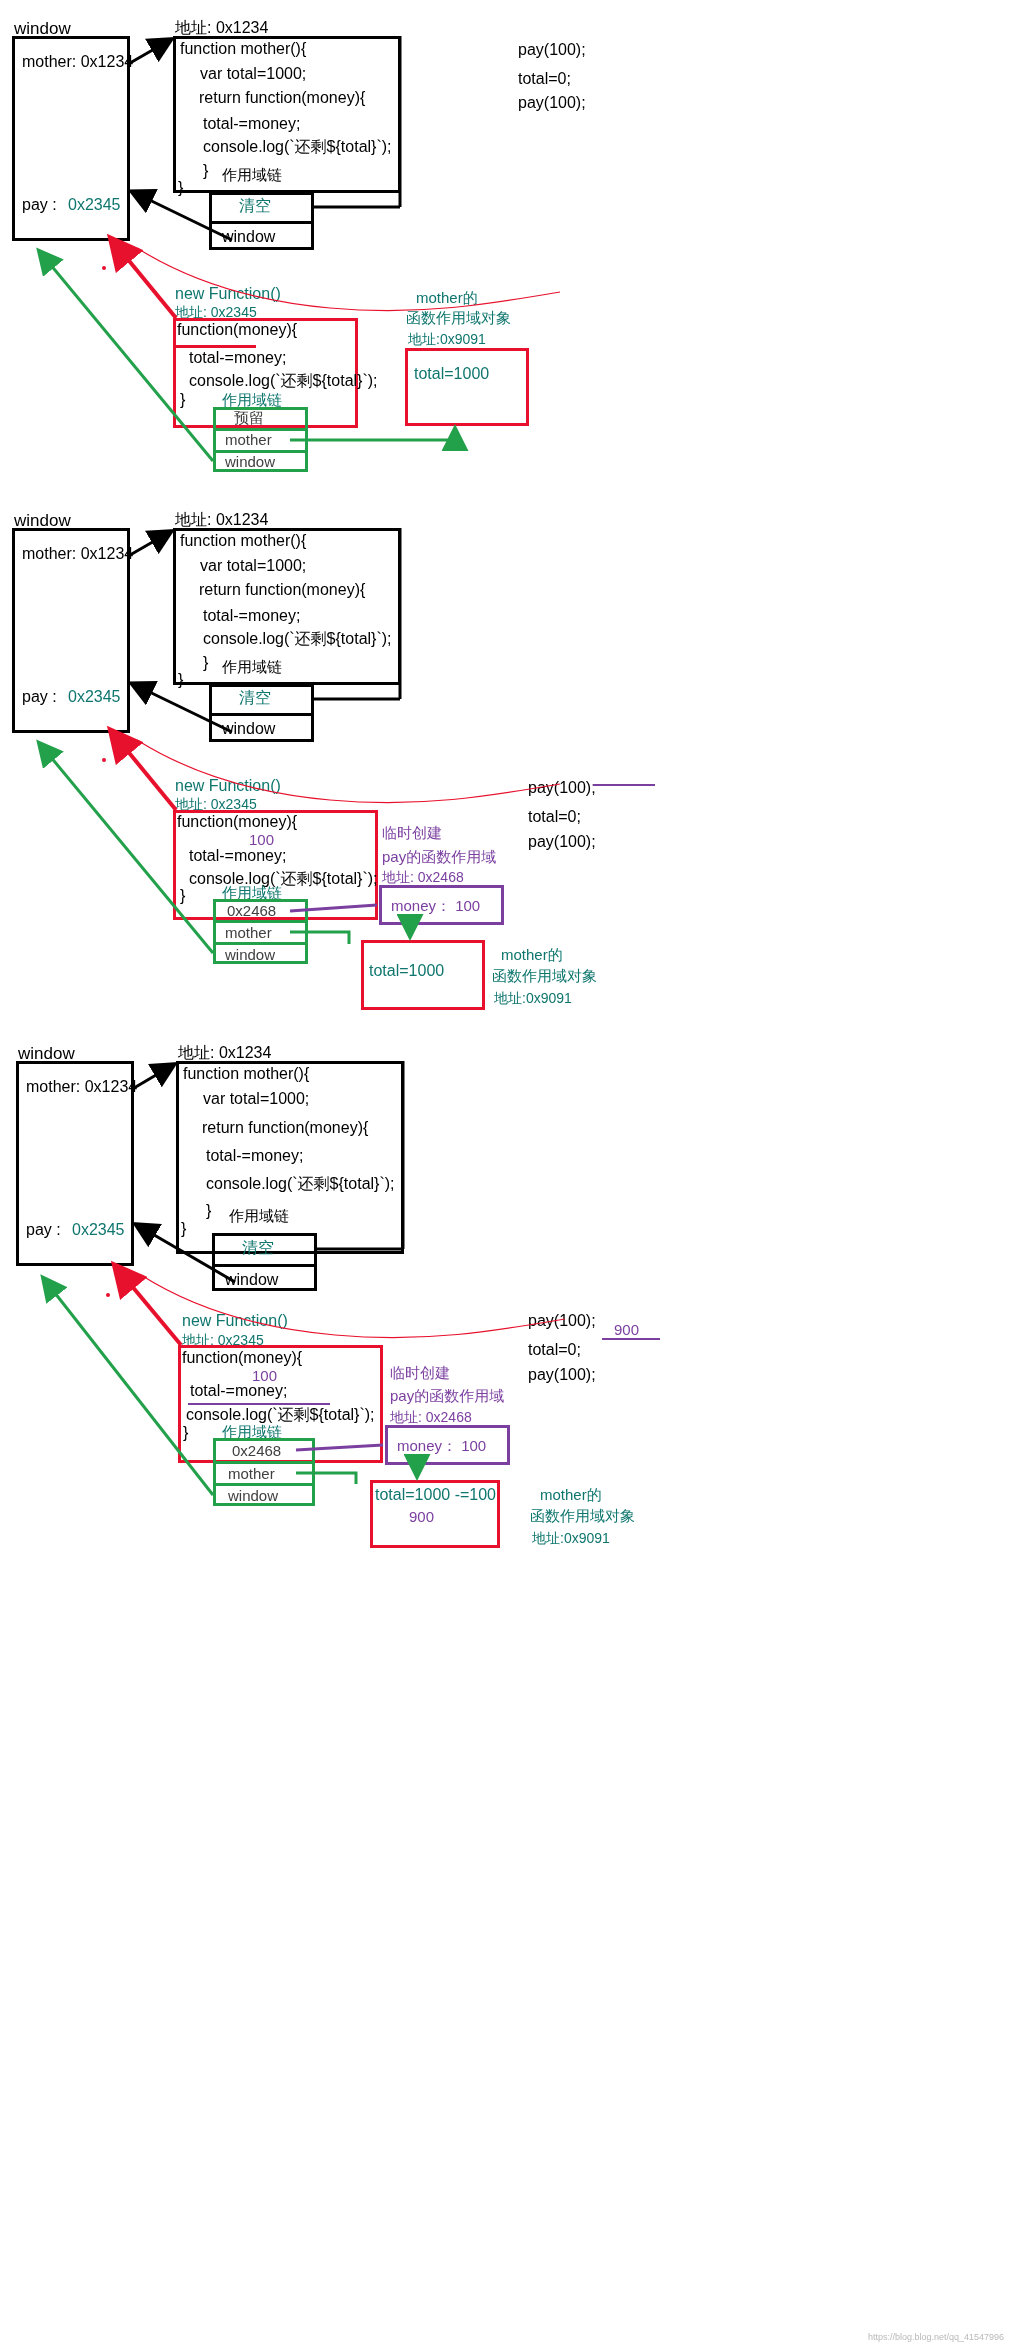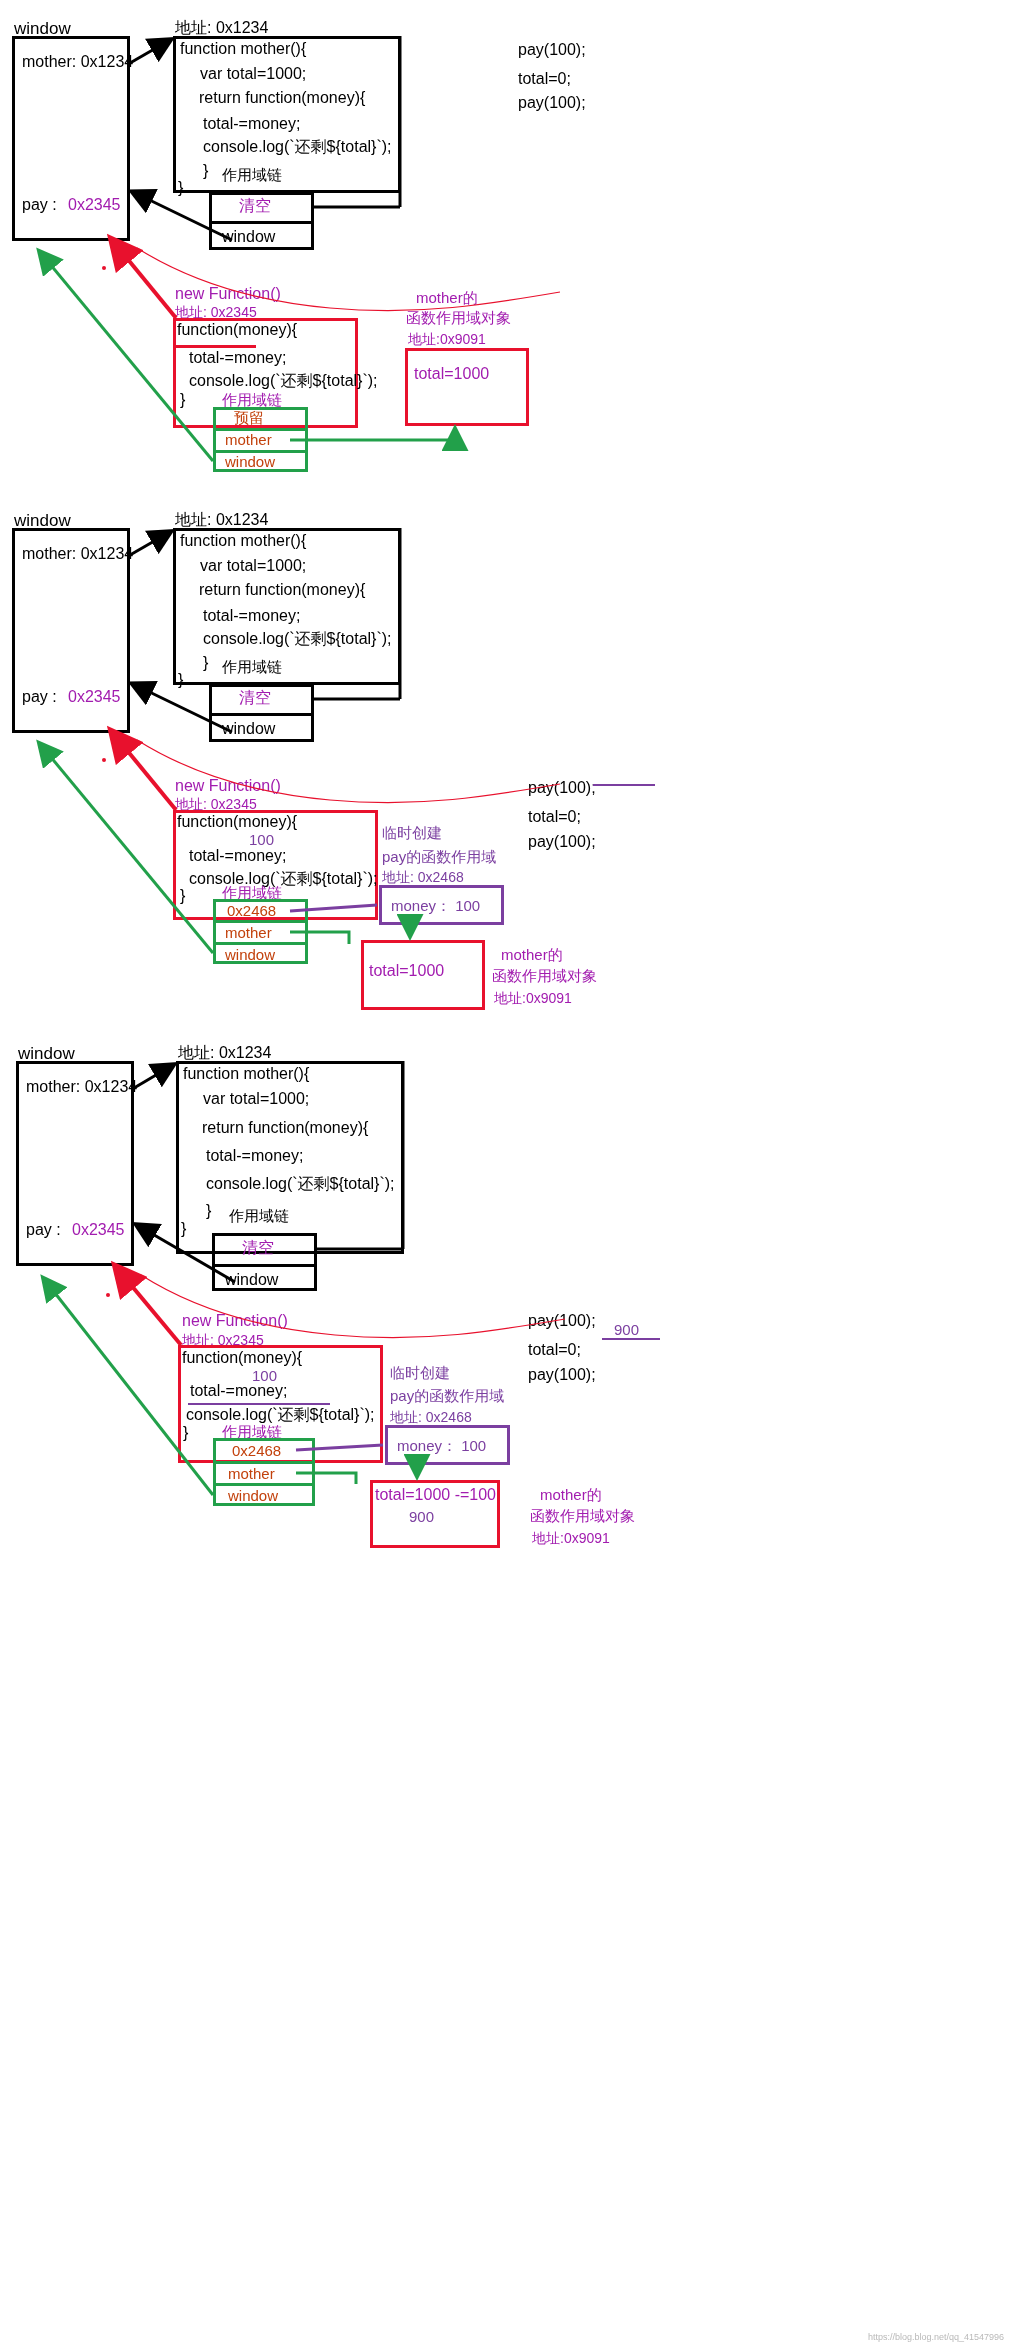--- a/index.html
+++ b/index.html
@@ -6,22 +6,22 @@
   body{
     width:1010px;height:2345px;position:relative;
     font-family:"Liberation Sans","DejaVu Sans",sans-serif;
     -webkit-font-smoothing:antialiased;
   }
   .panel{position:absolute;left:0;width:1010px;}
   .txt{position:absolute;white-space:nowrap;line-height:1;}
 
   
   .c-black{color:#000;}
-  .c-red{color:#a21caf;}
-  .c-green{color:#c2410c;}
+  .c-red{color:#0f766e;}
+  .c-green{color:#404040;}
   .c-purple{color:#7b3fa0;}
 
   
   .box{position:absolute;box-sizing:border-box;background:transparent;}
   .box.black{border:3px solid #000;}
   .box.red{border:3px solid #e8112d;}
   .box.green{border:3px solid #22a04a;}
   .box.purple{border:3px solid #7b3fa0;}
 
   .hr-black{position:absolute;height:3px;background:#000;}

